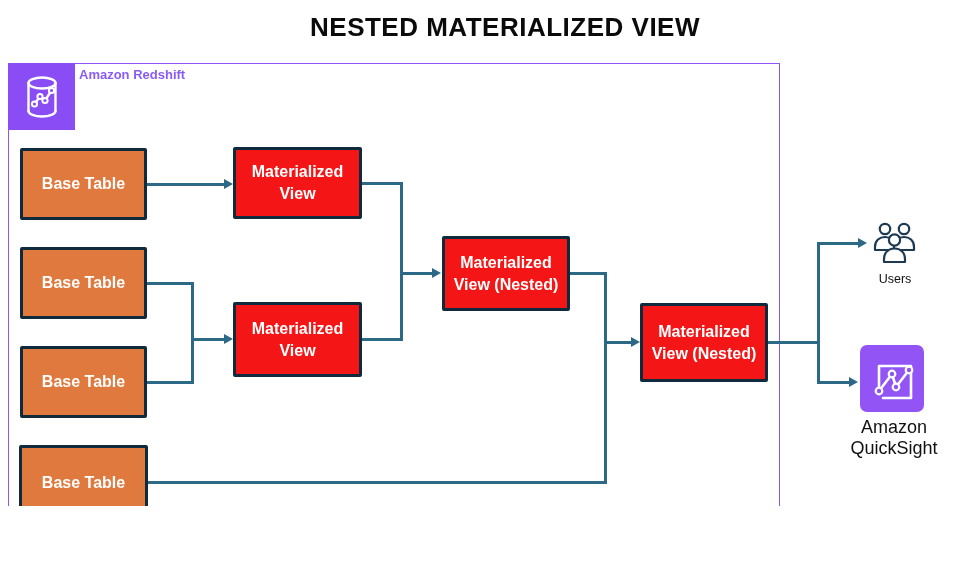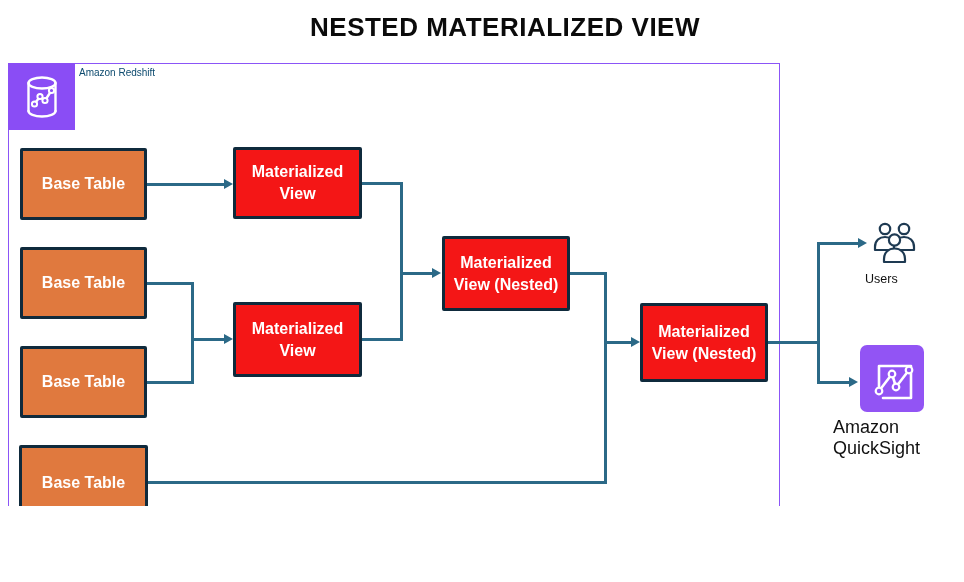--- a/index.html
+++ b/index.html
@@ -19,37 +19,37 @@
   }
   .group-box{
     position:absolute;left:8px;top:63px;width:772px;height:511px;
     border:1.5px solid var(--purple);background:transparent;
   }
   .group-icon{
     position:absolute;left:8px;top:63px;width:67px;height:67px;
     background:var(--redshift-purple);display:flex;align-items:center;justify-content:center;
   }
   .group-label{
-    position:absolute;left:79px;top:67px;font-size:10px;font-weight:normal;color:#0c4a6e;
+    position:absolute;left:79px;top:67px;font-size:13px;font-weight:bold;color:#8b5cf6;
   }
   .node{
     position:absolute;display:flex;align-items:center;justify-content:center;text-align:center;
     border:3px solid var(--box-border);border-radius:2px;color:#fff;font-weight:bold;
     font-size:16px;line-height:22px;padding:2px 6px;
   }
   .orange{background:var(--orange)}
   .red{background:var(--red)}
   .h{position:absolute;height:3px;background:var(--conn)}
   .v{position:absolute;width:3px;background:var(--conn)}
   .head{
     position:absolute;width:0;height:0;
     border-top:5.5px solid transparent;border-bottom:5.5px solid transparent;
     border-left:9px solid var(--conn);
   }
-  .ext-label{position:absolute;color:#111;font-size:12.5px;}
+  .ext-label{position:absolute;color:#111;font-size:12.5px;text-align:center}
   .qs-icon{
     position:absolute;left:860px;top:345px;width:64px;height:67px;border-radius:7px;
     background:var(--quicksight-purple);display:flex;align-items:center;justify-content:center;
   }
   .users-icon{position:absolute;left:871px;top:220px;width:48px;height:45px}
 </style>
 </head>
 <body>
 
 <div class="stage">

